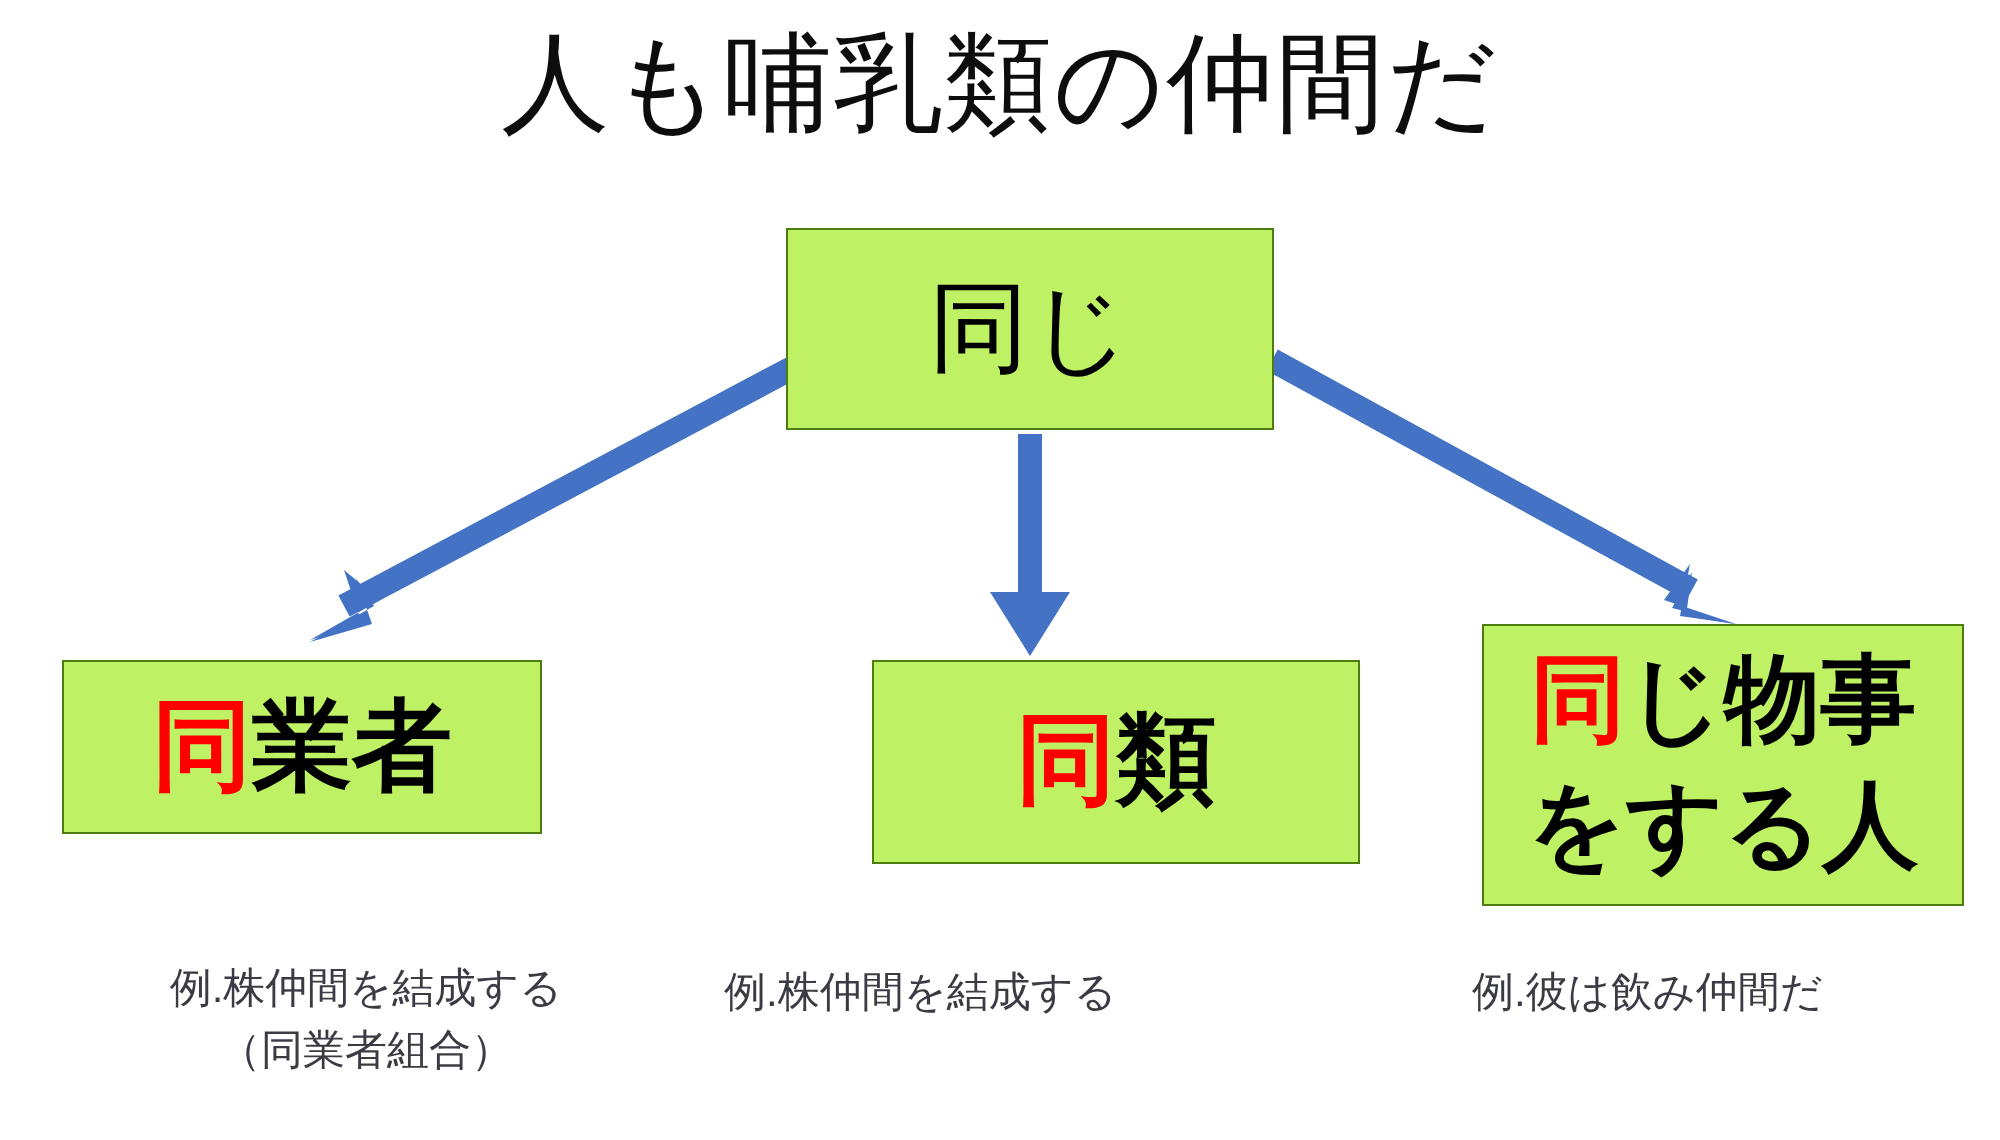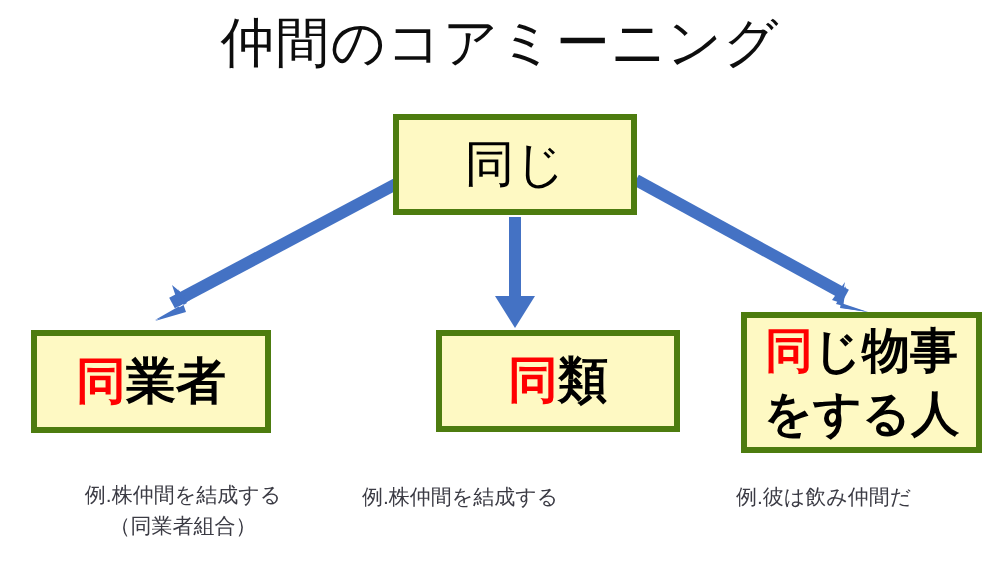--- a/index.html
+++ b/index.html
@@ -30,22 +30,22 @@
     color: #0d0d0d;
     letter-spacing: 1px;
     white-space: nowrap;
     font-weight: 400;
   }
 
   
   .node {
     position: absolute;
     box-sizing: border-box;
-    background: #fef9c3;
-    border: 6px solid #4d7c0f;
+    background: #bef264;
+    border: 1px solid #4d7c0f;
     display: flex;
     align-items: center;
     justify-content: center;
     text-align: center;
     z-index: 5;
   }
   .node .node-text {
     display: block;
     color: #000000;
     line-height: 1.15;
@@ -59,21 +59,21 @@
   }
   #node-top .node-text {
     font-size: 50px;
     font-weight: 400;
   }
 
   #node-left {
     left: 31px;
     top: 330px;
     width: 240px;
-    height: 103px;
+    height: 87px;
   }
   #node-mid {
     left: 393px;
     top: 330px;
     width: 244px;
     height: 102px;
     margin-left: 43px;
   }
   #node-right {
     left: 741px;
@@ -118,21 +118,21 @@
     width: 1000px;
     height: 570px;
     z-index: 2;
   }
 </style>
 </head>
 <body>
 
 <div id="slide">
 
-  <div id="title">仲間のコアミーニング</div>
+  <div id="title">人も哺乳類の仲間だ</div>
 
   <svg id="arrows" viewBox="0 0 1000 570" width="1000" height="570" aria-hidden="true">
 
     <g>
       <line x1="396" y1="184" x2="172" y2="303" stroke="#4472C4" stroke-width="12" stroke-linecap="butt"></line>
       <polygon points="155,320 190,300 172,285 181,312" fill="#4472C4"></polygon>
       <polygon points="155,321 187,303 178,289 186,312" fill="#4472C4"></polygon>
     </g>
 
     <g>

